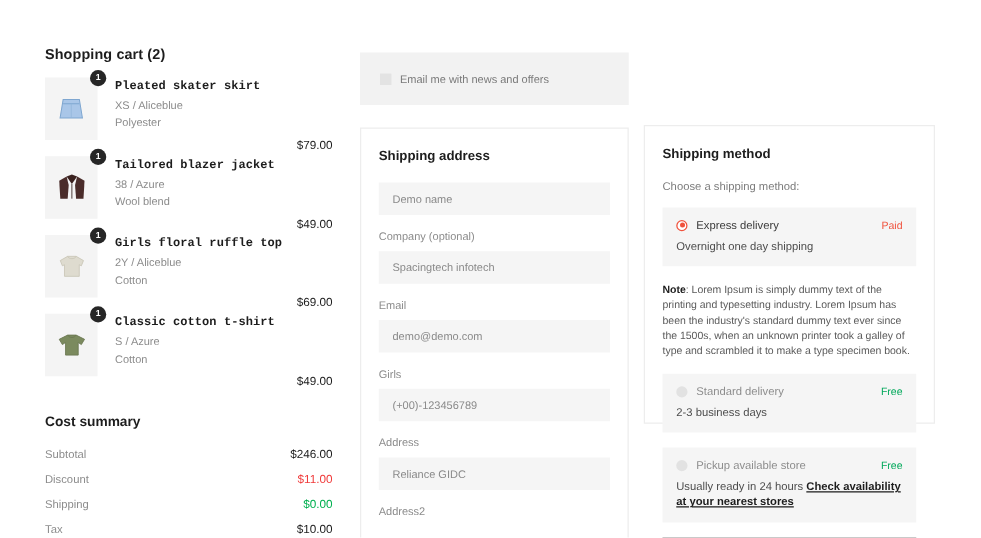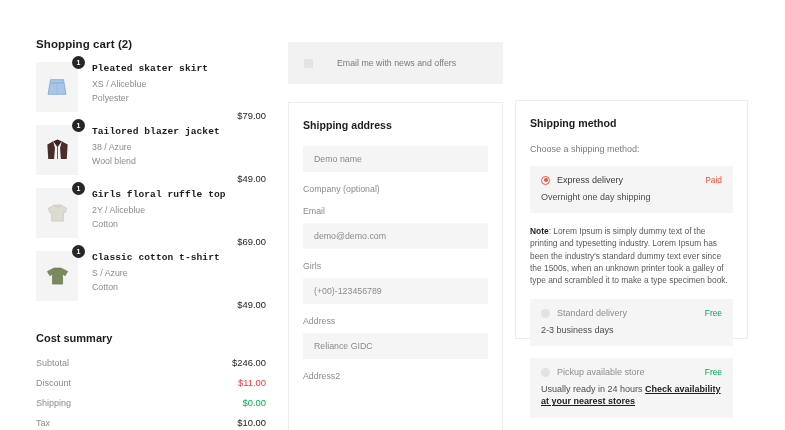--- a/index.html
+++ b/index.html
@@ -58,21 +58,20 @@
   .cost-label { font-size: 9px; color: #8c8c8c; }
   .cost-value { font-size: 9.4px; color: #1d1d1d; padding-right: 2px; }
   .cost-value.neg { color: #f03b3b; }
   .cost-value.free { color: #00b050; }
 
   
   .mid-col { position: absolute; left: 288px; top: 42px; width: 215px; }
   .news-banner {
     background: #f2f2f2; height: 42px; display: flex; align-items: center;
     padding-left: 16px;
-    gap: 17px;
   }
   .news-box {
     width: 9px; height: 9px; background: #e3e3e3;
     border: 1px solid #e3e3e3; margin-right: 7px; flex: 0 0 9px;
   }
   .news-label { font-size: 8.8px; color: #7a7a7a; }
 
   .card {
     background: #ffffff; border: 1px solid #ededed;
   }
@@ -252,20 +251,21 @@
     </div>
 
     <div class="card ship-card">
       <div class="sec-title">Shipping address</div>
       <div id="address-fields">
           <div class="field">
             <input class="field-input" type="text" value="Demo name" style="">
           </div>
           <div class="field">
             <span class="field-label">Company (optional)</span>
+            <input class="field-input" type="text" value="Spacingtech infotech" style="">
           </div>
           <div class="field">
             <span class="field-label">Email</span>
             <input class="field-input" type="text" value="demo@demo.com" style="">
           </div>
           <div class="field">
             <span class="field-label">Girls</span>
             <input class="field-input" type="text" value="(+00)-123456789" style="">
           </div>
           <div class="field">

